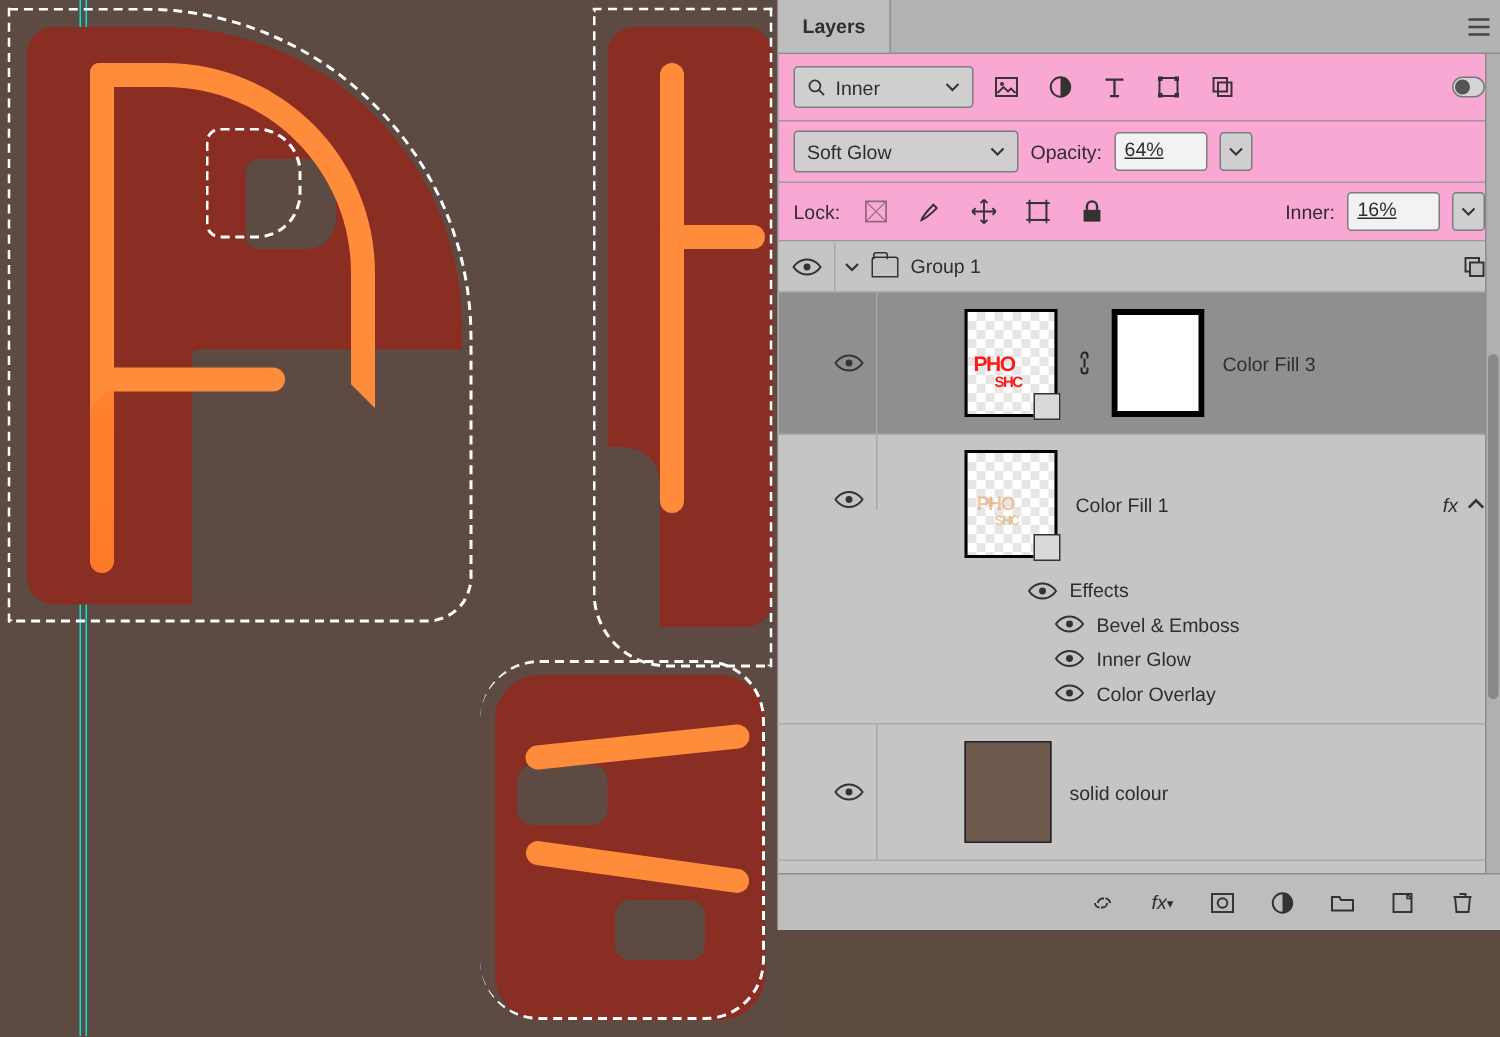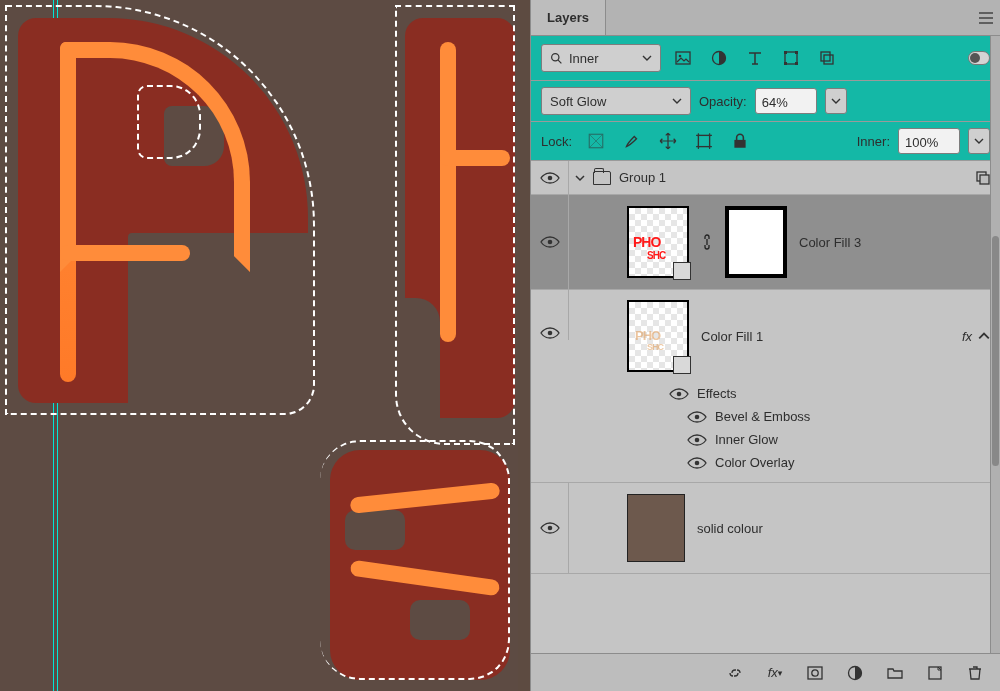--- a/index.html
+++ b/index.html
@@ -36,64 +36,64 @@
   .h-arm { position:absolute; top:150px; left:440px; width:70px; height:16px; background:#ff8c3a; border-radius:8px;}
   .s-body { top:450px; left:330px; width:180px; height:230px; border-radius:30px;}
   .s-stroke, .s-stroke2 { position:absolute; width:150px; height:16px; background:#ff8c3a; border-radius:8px;}
   .s-stroke { top:490px; left:350px; transform:rotate(-6deg);}
   .s-stroke2 { top:570px; left:350px; transform:rotate(8deg);}
   .s-hole1{position:absolute;top:510px;left:345px;width:60px;height:40px;background:#5d4b43;border-radius:10px;}
   .s-hole2{position:absolute;top:600px;left:410px;width:60px;height:40px;background:#5d4b43;border-radius:10px;}
 
   
   .panel {
-    flex:1; height:691px; background:#14b8a6; display:flex; flex-direction:column;
-    font-size:13px; color:#2e2e2e; border-left:1px solid #8c8c8c;margin-left:12px;
+    flex:1; height:620px; background:#f9a8d4; display:flex; flex-direction:column;
+    font-size:13px; color:#2e2e2e; border-left:1px solid #8c8c8c;
   }
   .tabs { display:flex; align-items:center; height:36px; background:#b3b3b3; border-bottom:1px solid #8c8c8c;}
   .tab { padding:0 16px; height:100%; display:flex; align-items:center; background:#bdbdbd; border-right:1px solid #8c8c8c; font-weight:600;}
   .tabs-spacer { flex:1;}
   .ham { width:32px; text-align:center;}
   .ham svg { vertical-align:middle;}
   .row { display:flex; align-items:center; gap:8px; padding:8px 10px;}
   .row.tight { padding:6px 10px;}
   .select { display:flex; align-items:center; gap:6px; background:#cfcfcf; border:1px solid #7d7d7d; border-radius:3px; padding:4px 8px; height:28px;}
   .select .chev { margin-left:auto; }
   .kind { width:120px;}
   .blend { width:150px;}
-  .field { display:flex; align-items:flex-end; gap:4px; background:#f2f2f2; border:1px solid #7d7d7d; border-radius:3px; padding:3px 6px; height:26px;}
+  .field { display:flex; align-items:flex-start; gap:4px; background:#f2f2f2; border:1px solid #7d7d7d; border-radius:3px; padding:3px 6px; height:26px;text-decoration:underline;}
   .field.mini { width:62px;}
   .chev-btn { width:22px; height:26px; border:1px solid #7d7d7d; border-radius:3px; background:#cfcfcf; display:flex; align-items:center; justify-content:center;}
   .iconbtn { width:28px; height:24px; display:flex; align-items:center; justify-content:center;}
   .iconbtn svg { width:18px; height:18px; }
   .lockrow .lbl { margin-right:2px;}
   .layer-list { flex:1; overflow:auto; background:#c5c5c5;}
   .group-row, .layer-row { display:flex; align-items:center; border-bottom:1px solid #a8a8a8; position:relative;}
   .eye-col { width:38px; display:flex; align-items:center; justify-content:center; height:100%; border-right:1px solid #a8a8a8;}
   .group-row { height:34px;}
   .group-row .body { display:flex; align-items:center; gap:8px; padding-left:6px; flex:1;}
   .disclose { display:inline-block;}
   .folder-icn { width:18px; height:14px; border:1px solid #333; border-radius:2px 2px 0 0; position:relative;}
   .folder-icn::before{content:'';position:absolute;top:-4px;left:0;width:8px;height:4px;border:1px solid #333;border-bottom:none;border-radius:2px 2px 0 0;}
   .group-dup { width:34px; display:flex; align-items:center; justify-content:center;}
-  .layer-row { min-height:94px; }
+  .layer-row { min-height:94px;padding-left:28px; }
   .layer-row.selected { background:#8f8f8f;}
   .layer-row .body { display:flex; align-items:center; gap:12px; padding:10px 8px 10px 38px; flex:1; position:relative;}
   .layer-row.sub .body { padding-left:58px;}
   .thumb-wrap { position:relative;}
   .thumb { width:62px; height:72px; border:2px solid #000; background:#fff; position:relative;}
   .thumb.checker { background:
     repeating-conic-gradient(#e6e6e6 0 25%, #fff 0 50%) 0 0/12px 12px;}
   .smart-badge { position:absolute; right:-2px; bottom:-2px; width:18px; height:18px; background:#d9d9d9; border:1px solid #333;}
   .link-icn { display:flex; align-items:center;}
   .mask { width:62px; height:72px; border:4px solid #000; background:#fff;}
   .fx-col { position:absolute; right:10px; display:flex; align-items:center; gap:6px;}
   .effects { padding-left:100px; padding-bottom:8px; padding-top:4px;}
   .effects .eff-title { display:flex; align-items:center; gap:8px; padding:4px 0;}
-  .effects .eff-item { display:flex; align-items:center; gap:8px; padding:4px 0 4px 18px;}
+  .effects .eff-item { display:flex; gap:8px; padding:4px 0 4px 18px;}
   .solid-row { min-height:90px;}
   .solid-row .body { padding-left:38px; }
   .solid-thumb { width:58px; height:68px; background:#6d594d; border:1px solid #222;}
   .bottom-bar { height:38px; border-top:1px solid #8c8c8c; background:#bdbdbd; display:flex; align-items:center; justify-content:flex-end; gap:18px; padding:0 14px;}
   .bottom-bar .iconbtn { width:22px;}
   .scroll-hint { position:absolute; right:0; top:36px; bottom:38px; width:10px; background:#b0b0b0; border-left:1px solid #8c8c8c;}
   .scroll-thumb { position:absolute; right:1px; top:200px; width:7px; height:230px; background:#888; border-radius:4px;}
   .red-txt { position:absolute; font-weight:900; font-size:14px; color:#ff1a1a; line-height:12px; letter-spacing:-1px;}
   .orange-txt{ position:absolute; font-weight:900; font-size:13px; color:#e0a060; opacity:.6; line-height:11px; letter-spacing:-1px;}
   .eye-svg { width:20px; height:14px;}
@@ -240,21 +240,21 @@
       </div>
     <div class="iconbtn">
         <svg viewBox="0 0 16 16">
           <rect x="3" y="7" width="10" height="7" fill="#333"></rect>
           <path d="M5 7V5a3 3 0 016 0v2" fill="none" stroke="#333" stroke-width="1.4"></path>
         </svg>
       </div>
     <div style="flex:1"></div>
     <span>Inner:</span>
     <div class="field mini">
-      <span>100%</span>
+      <span>16%</span>
     </div>
     <div class="chev-btn">
       <svg width="10" height="10" viewBox="0 0 10 10">
           <path d="M1 3l4 4 4-4" fill="none" stroke="#333" stroke-width="1.4"></path>
         </svg>
     </div>
   </div>
   <div class="locksep"></div>
 
   <div class="layer-list">

